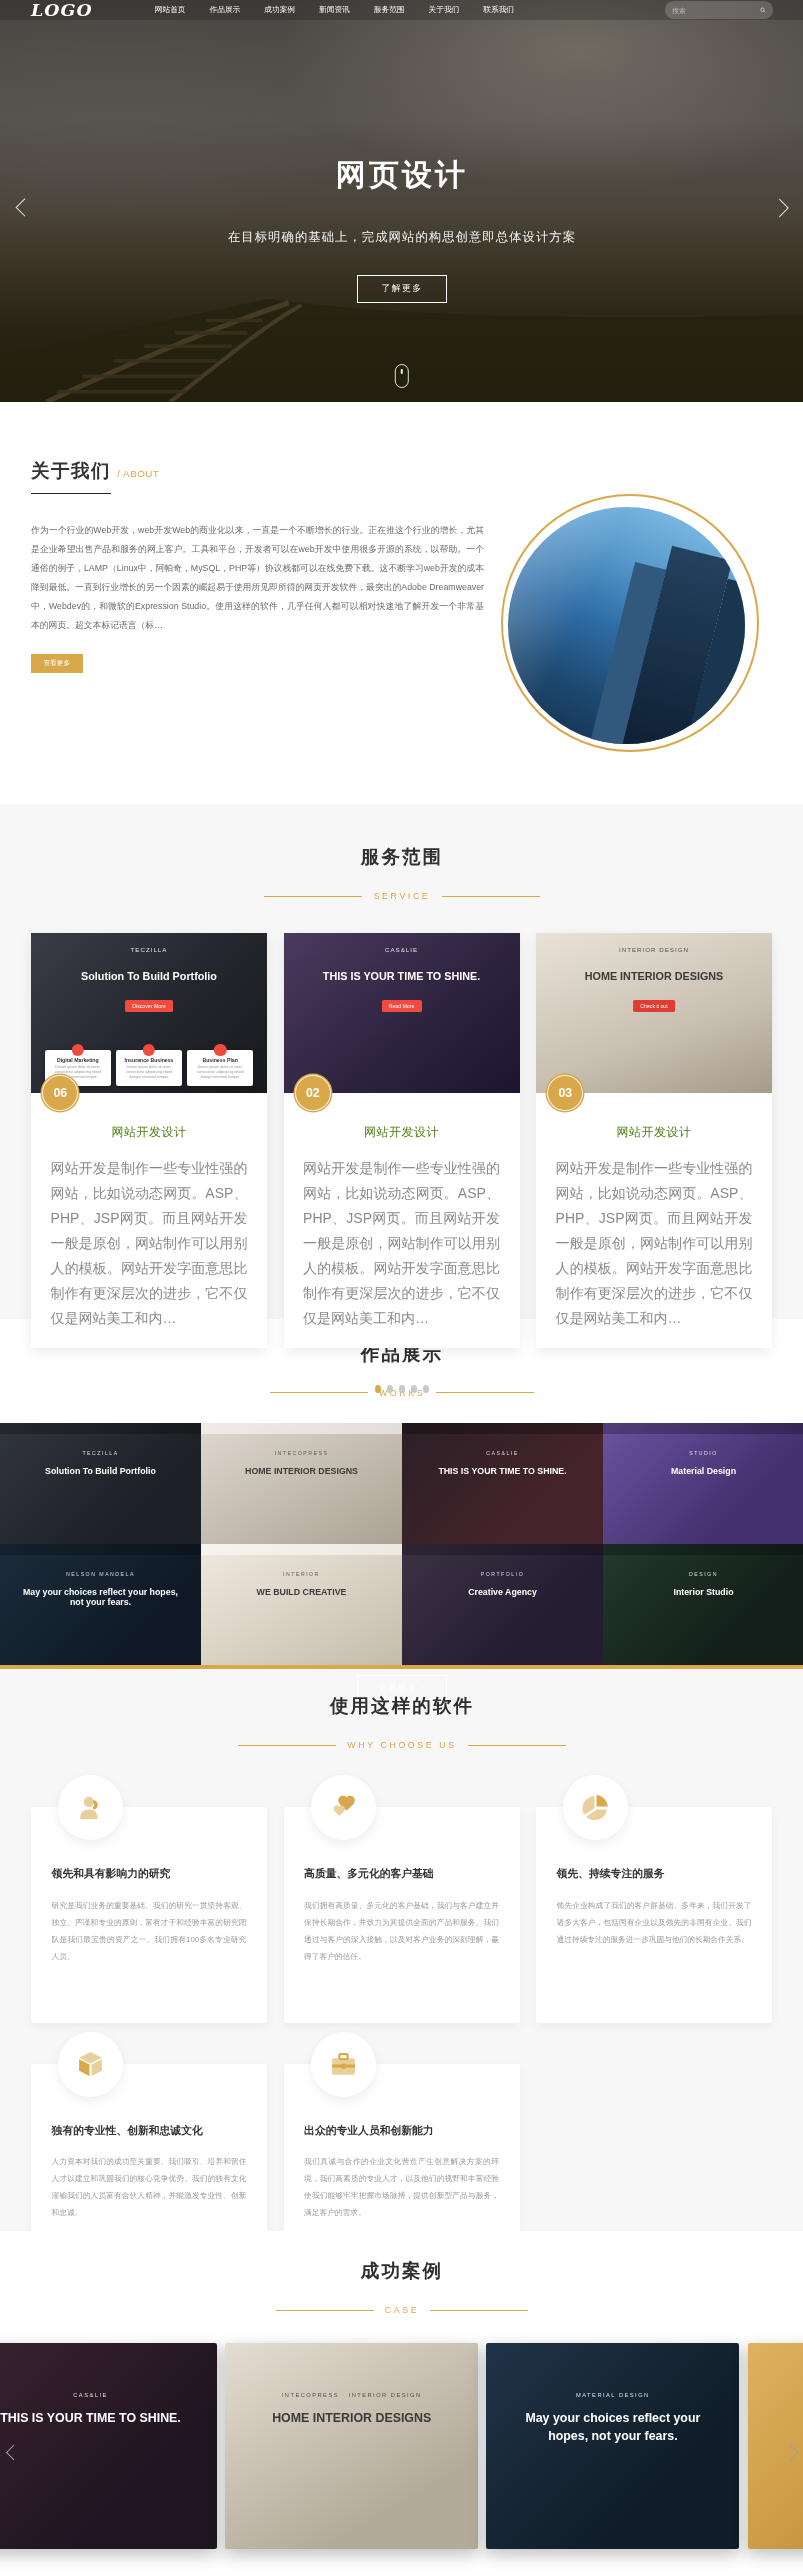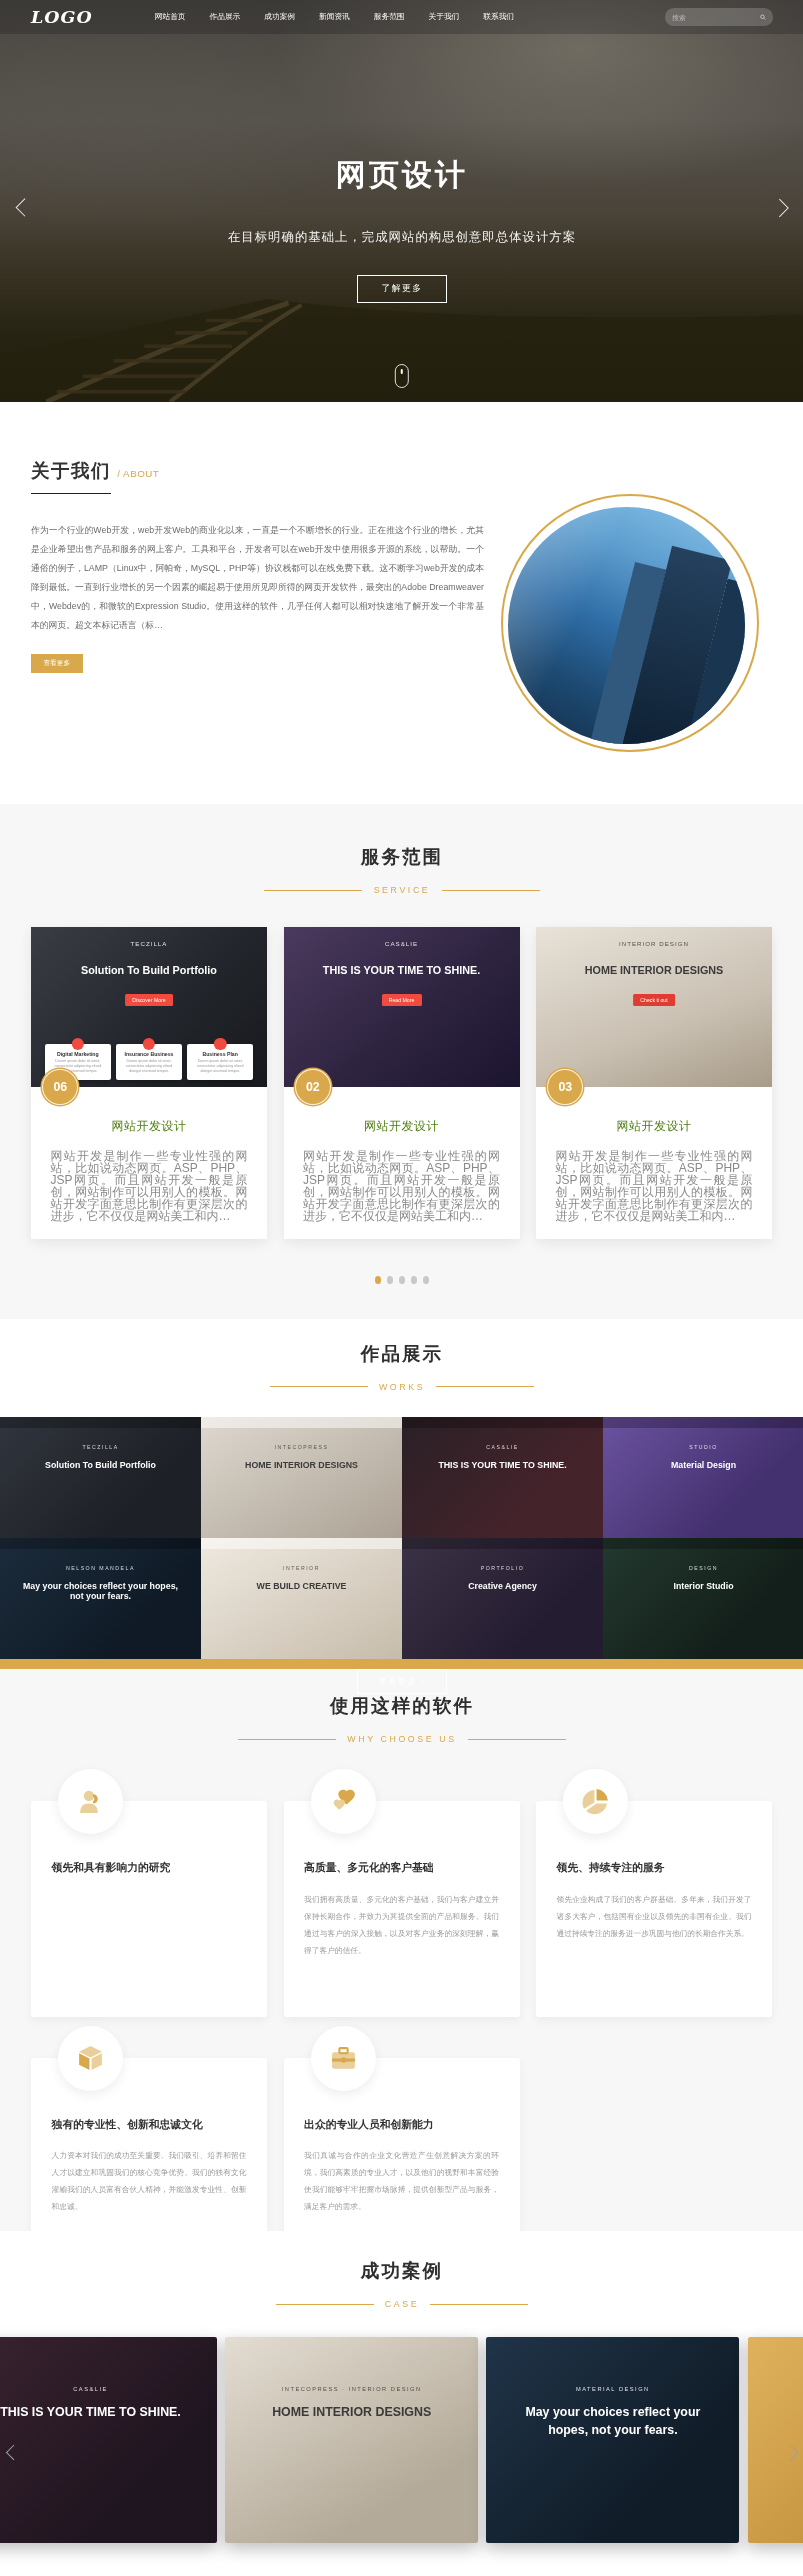--- a/index.html
+++ b/index.html
@@ -8,41 +8,41 @@
   .wrap { width:742px; margin:0 auto; position:relative; }
 
   
   .hero { position:relative; height:402px; overflow:hidden;
     background:
       radial-gradient(ellipse 464px 216px at 72% 12%, rgba(140,133,120,.55), transparent 65%),
       radial-gradient(ellipse 361px 155px at 15% 30%, rgba(90,86,80,.5), transparent 70%),
       linear-gradient(180deg,#4a4742 0%,#56524c 30%,#4a443a 52%,#3a3426 66%,#2a2615 80%,#1d1a0c 100%);
   }
   .hero-rail { position:absolute; left:0; bottom:0; width:100%; height:165px; }
-  .nav { position:absolute; top:0; left:0; width:100%; height:34px; display:flex; align-items:center; padding:0 31px; background:rgba(20,20,22,.25); z-index:5; }
+  .nav { position:absolute; top:0; left:0; width:100%; height:20px; display:flex; align-items:center; padding:0 31px; background:rgba(20,20,22,.25); z-index:5; }
   .logo { font-family:"DejaVu Serif","Liberation Serif",serif; font-style:italic; font-weight:bold; font-size:17.5px; color:#fff; letter-spacing:1px; margin-right:62px; }
   .menu { display:flex; gap:24px; flex:1; }
   .menu a { color:#fff; font-size:7.7px; text-decoration:none; }
   .searchbox { width:108px; height:17.5px; border-radius:8.8px; background:rgba(255,255,255,.18); display:flex; align-items:center; padding:0 7.2px; }
   .searchbox input { flex:1; background:transparent; border:none; outline:none; color:#fff; font-size:6.7px; }
   .searchbox input::placeholder { color:rgba(255,255,255,.55); }
   .hero-center { position:absolute; top:155px; width:100%; text-align:center; color:#fff; z-index:4; }
   .hero-title { font-size:30px; font-weight:bold; letter-spacing:3.1px; }
   .hero-sub { font-size:12.4px; margin-top:33px; letter-spacing:1px; color:rgba(255,255,255,.95); }
   .hero-btn { display:inline-block; margin-top:29px; padding:7.2px 23px; border:1px solid #fff; color:#fff; font-size:8.8px; letter-spacing:1.5px; cursor:pointer; background:transparent; }
   .arrow { position:absolute; top:201px; width:13.4px; height:13.4px; border-left:1.5px solid rgba(255,255,255,.85); border-bottom:1.5px solid rgba(255,255,255,.85); cursor:pointer; z-index:6; }
   .arrow.left { left:17.5px; transform:rotate(45deg); }
   .arrow.right { right:17.5px; transform:rotate(225deg); }
   .mouse { position:absolute; left:50%; bottom:14.4px; transform:translateX(-50%); width:14.4px; height:24px; border:1px solid rgba(255,255,255,.85); border-radius:7.2px; z-index:6; }
   .mouse::after { content:""; position:absolute; left:50%; top:4.6px; transform:translateX(-50%); width:2.1px; height:4.6px; border-radius:1px; background:#fff; }
 
   
   .sec-head { text-align:center; }
   .sec-head h2 { font-size:18.5px; font-weight:bold; color:#2f2f2f; letter-spacing:2.1px; }
-  .sec-sub { display:flex; align-items:center; justify-content:center; gap:11.3px; margin-top:16px; color:#d9a84a; font-size:8.8px; letter-spacing:2.6px; }
+  .sec-sub { display:flex; align-items:center; justify-content:center; gap:11.3px; margin-top:22px; color:#d9a84a; font-size:8.8px; letter-spacing:2.6px; }
   .sec-sub .line { width:98px; height:1px; background:#d9a84a; }
 
   
   .about { height:402px; padding-top:56px; position:relative; overflow:hidden; }
   .about h2 { font-size:18.5px; font-weight:bold; display:inline-block; padding-bottom:10.3px; border-bottom:1.5px solid #222; letter-spacing:1.5px; }
   .about .tag { color:#d9a84a; font-size:9.8px; margin-left:6.2px; letter-spacing:0.5px; }
   .about-text { width:453px; margin-top:27px; font-size:8.8px; color:#6b6b6b; line-height:19px; text-align:justify; }
   .about-more { display:inline-block; margin-top:18.5px; background:#d9a84a; color:#fff; font-size:6.7px; padding:5.2px 12.4px; cursor:pointer; border:none; }
   .about-ring { position:absolute; right:14.4px; top:36px; width:258px; height:258px; border-radius:50%; border:2.1px solid #d9a84a; }
   .about-photo { position:absolute; right:28px; top:49px; width:237px; height:237px; border-radius:50%; overflow:hidden;
@@ -63,21 +63,21 @@
   .svc-mini { width:66px; background:#fff; border-radius:2.1px; color:#333; text-align:center; padding:7.2px 4.1px 5.2px; position:relative; box-shadow:0 1.5px 4.1px rgba(0,0,0,.25); }
   .svc-mini .dot { position:absolute; top:-6.2px; left:50%; transform:translateX(-50%); width:12.4px; height:12.4px; border-radius:50%; background:#f04b3e; }
   .svc-mini .mt { font-size:5.2px; font-weight:bold; }
   .svc-mini .ms { font-size:3.6px; color:#999; margin-top:2.1px; line-height:5.2px; }
   .img1 { background:linear-gradient(135deg,#3a3d44 0%,#23262c 55%,#17191d 100%); }
   .img2 { background:linear-gradient(140deg,#4b3a5e 0%,#2e2440 55%,#1c1530 100%); }
   .img3 { background:linear-gradient(160deg,#e8e2d8 0%,#c9c0b2 60%,#a79b88 100%); color:#3a3a3a; }
   .img3 .si-btn { background:#e03c31; color:#fff; }
   .svc-badge { width:36px; height:36px; border-radius:50%; background:#d9a84a; border:1.5px solid rgba(255,255,255,.85); box-shadow:0 0 0 1.5px #d9a84a; color:#fff; font-size:12.4px; font-weight:bold; display:flex; align-items:center; justify-content:center; margin:-18px 0 0 11.3px; position:relative; }
   .svc-title { text-align:center; font-size:12px; color:#4d7c0f; margin-top:13.4px; letter-spacing:0.5px; }
-  .svc-text { margin:14.4px 19.6px 0; font-size:12px; color:#8a8a8a; line-height:12px; text-align:justify; }
+  .svc-text { margin:14.4px 19.6px 0; font-size:14px; color:#8a8a8a; line-height:25px; text-align:justify; }
   .dots { display:flex; justify-content:center; gap:6.2px; margin-top:37px; }
   .dots span { width:5.7px; height:7.7px; border-radius:50%; background:#c9c9c9; cursor:pointer; }
   .dots span.on { background:#d9a84a; }
 
   
   .works { height:350px; background:#fff; padding-top:21.6px; }
   .works-grid { display:flex; flex-wrap:wrap; margin-top:25px; }
   .tile { width:201px; height:121px; position:relative; overflow:hidden; color:#fff; cursor:pointer; }
   .tile .t-bar { position:absolute; top:0; left:0; width:100%; height:11.3px; background:rgba(0,0,0,.25); }
   .tile .t-title { position:absolute; top:43px; left:0; width:100%; text-align:center; font-size:8.8px; font-weight:bold; padding:0 15.5px; }
@@ -317,20 +317,21 @@
     <div class="why-grid">
       <div class="why-card">
         <div class="why-icon">
           <svg width="29" height="29" viewBox="0 0 56 56">
               <circle cx="25" cy="17" r="10" fill="#e9cf9a"></circle>
               <path d="M8,50 Q8,32 25,32 Q42,32 42,50 Z" fill="#e9cf9a"></path>
               <path d="M33,14 a9,9 0 0 1 0,18 l0,-5 a4.5,4.5 0 0 0 0,-8 Z" fill="#d9a84a"></path>
             </svg>
         </div>
         <div class="why-title">领先和具有影响力的研究</div>
+        <div class="why-text">研究是我们业务的重要基础。我们的研究一贯坚持客观、独立、严谨和专业的原则，富有才干和经验丰富的研究团队是我们最宝贵的资产之一。我们拥有100多名专业研究人员。</div>
       </div>
       <div class="why-card">
         <div class="why-icon">
           <svg width="29" height="29" viewBox="0 0 56 56">
               <path d="M34 8 c6-6 16-2 16 6 c0 8-10 14-16 20 c-6-6-16-12-16-20 c0-8 10-12 16-6 Z" fill="#d9a84a"></path>
               <path d="M20 26 c4-4 11-1 11 4 c0 6-7 10-11 14 c-4-4-11-8-11-14 c0-5 7-8 11-4 Z" fill="#e9cf9a"></path>
             </svg>
         </div>
         <div class="why-title">高质量、多元化的客户基础</div>
         <div class="why-text">我们拥有高质量、多元化的客户基础，我们与客户建立并保持长期合作，并致力为其提供全面的产品和服务。我们通过与客户的深入接触，以及对客户业务的深刻理解，赢得了客户的信任。</div>

